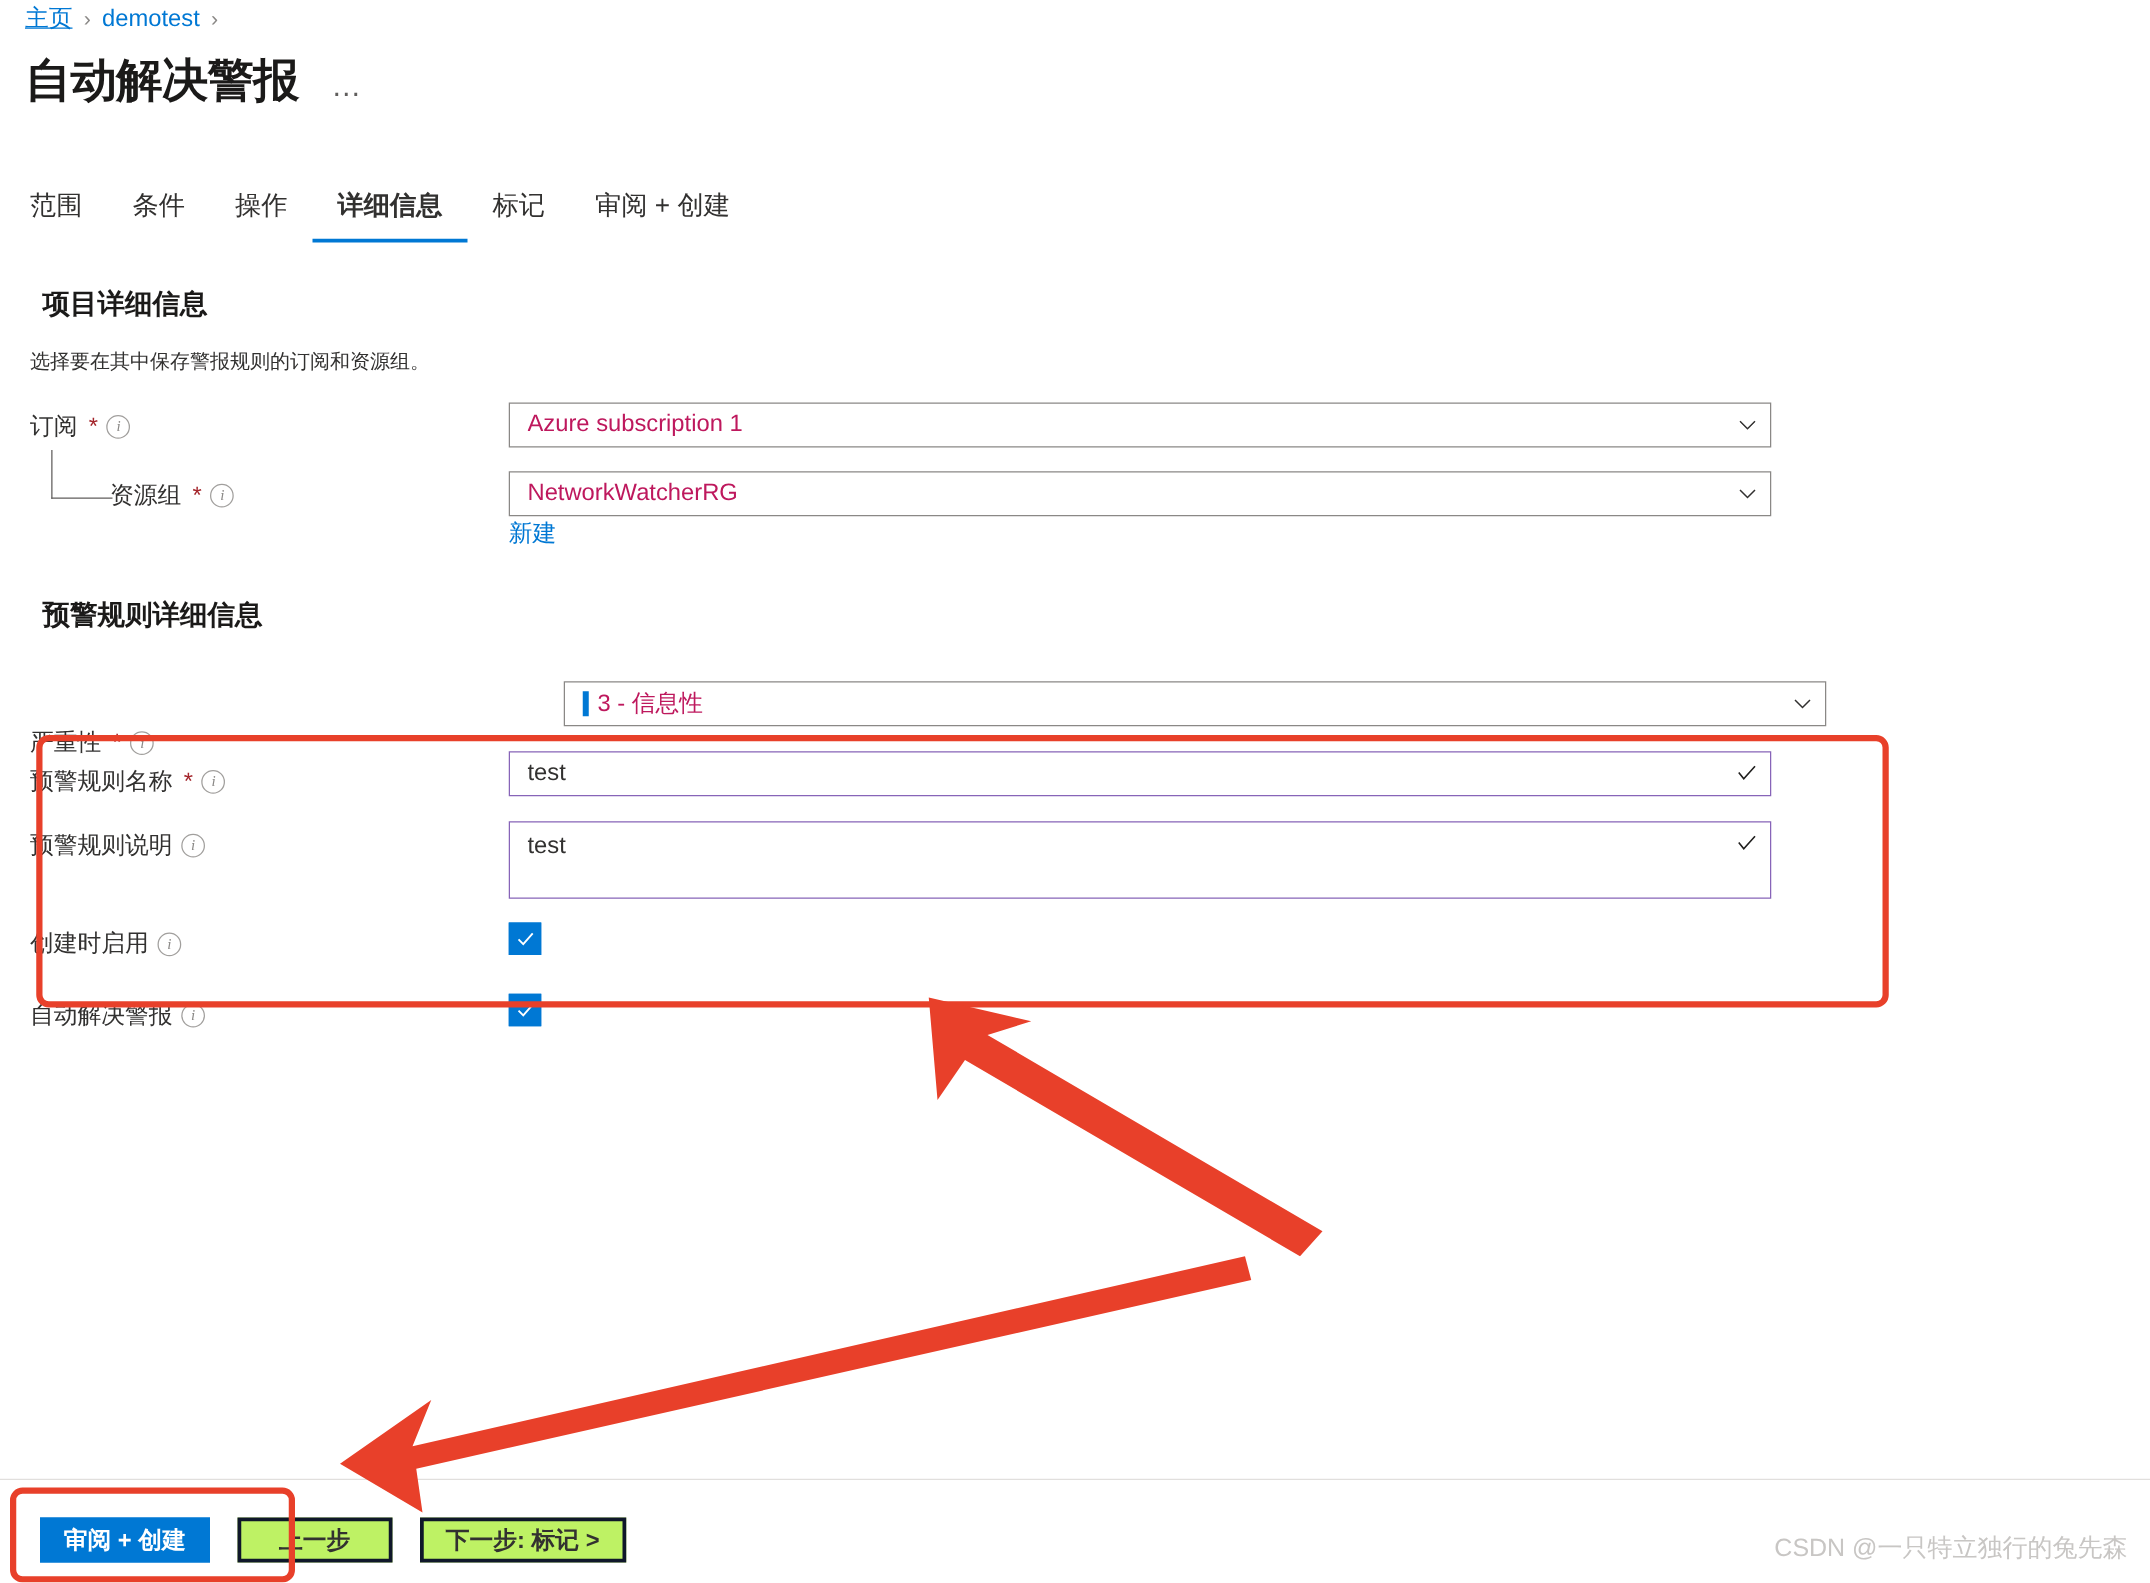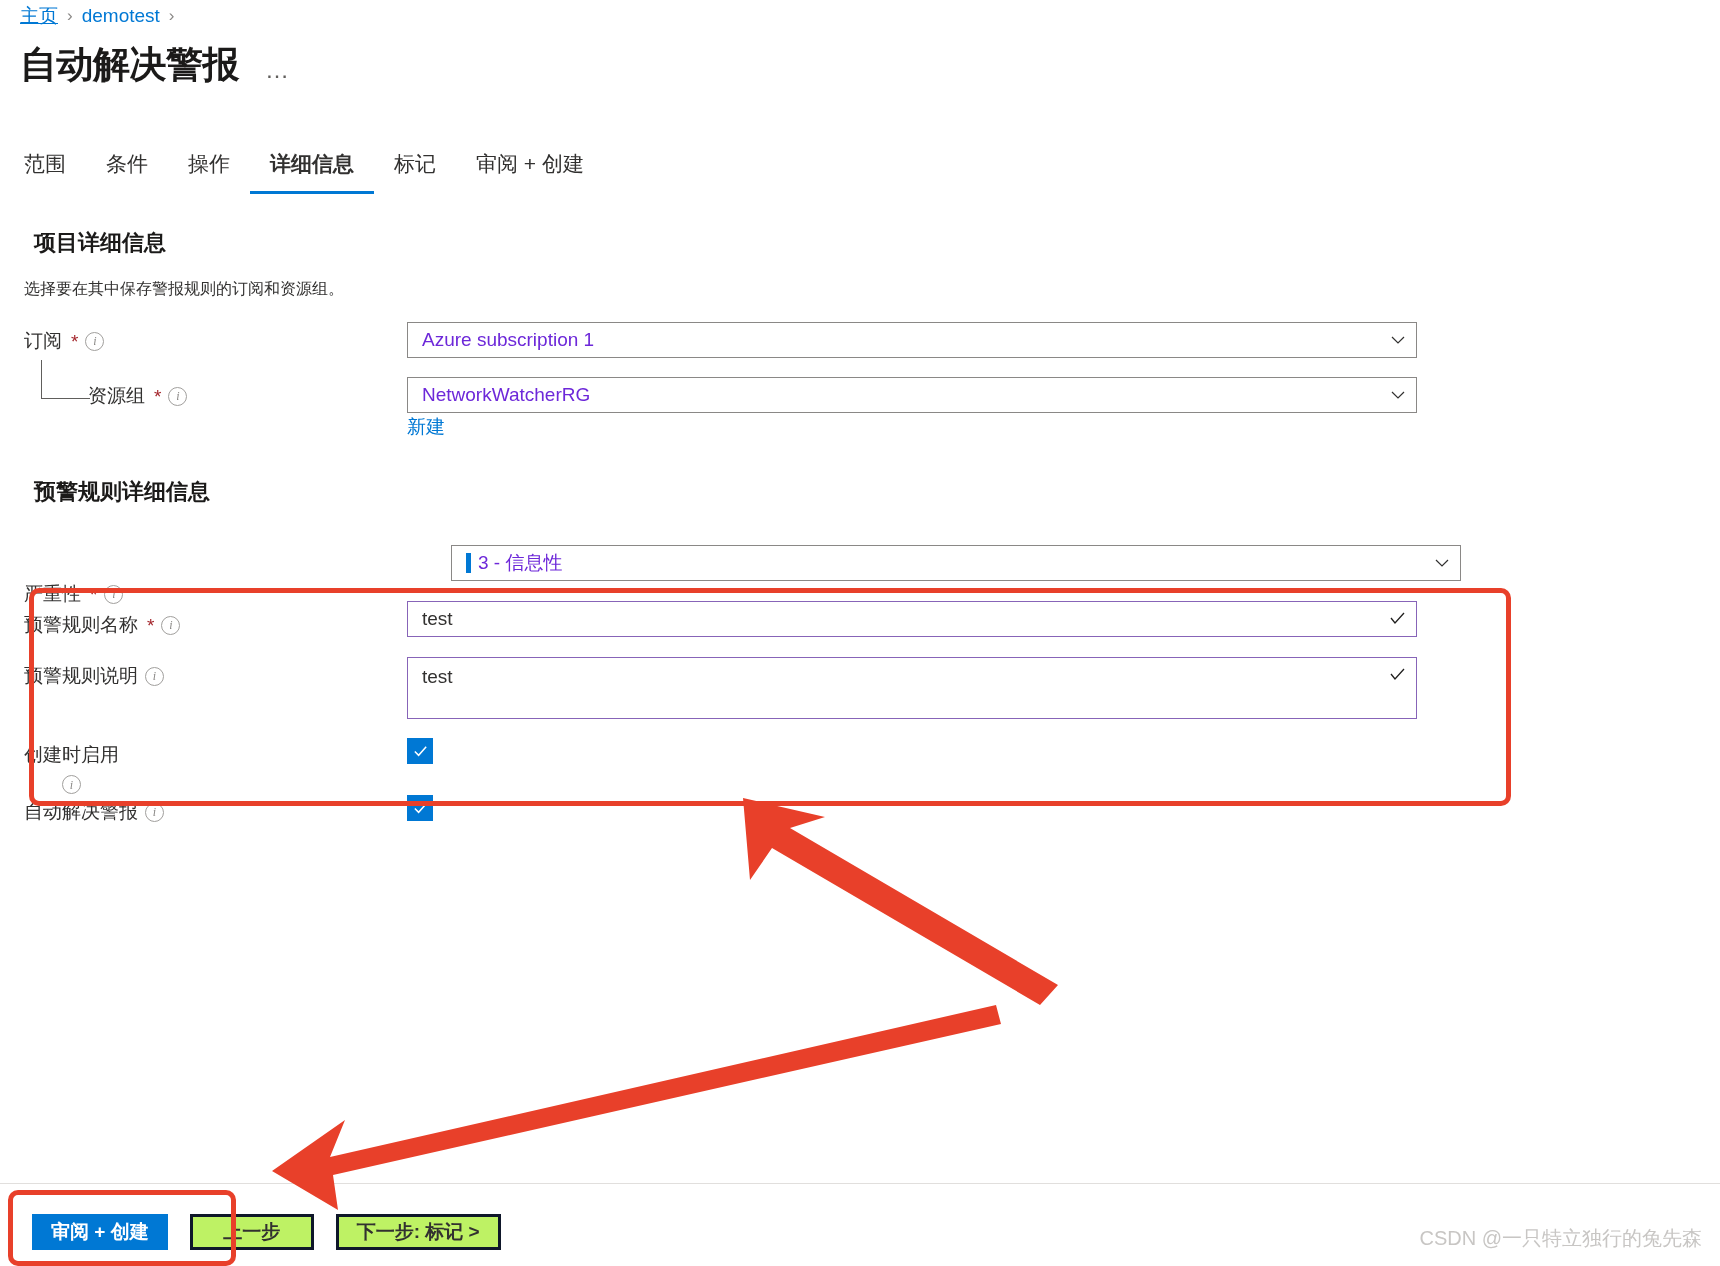--- a/index.html
+++ b/index.html
@@ -151,21 +151,21 @@
     box-sizing: border-box;
     background: #fff;
   }
   .dropdown {
     height: 36px;
     border: 1px solid #8a8886;
     display: flex;
     align-items: center;
     padding: 0 10px 0 14px;
     font-size: 19px;
-    color: #6d28d9;
+    color: #be185d;
     cursor: pointer;
   }
   .dropdown .dd-text {
     flex: 1;
     display: flex;
     align-items: center;
     gap: 7px;
     overflow: hidden;
     white-space: nowrap;
   }
@@ -386,21 +386,21 @@
   <span>预警规则说明</span>
   <span class="info-icon">i</span>
 </div>
 <div class="control textarea" style="top:657px;">
   <span class="tb-value">test</span>
   <svg class="check-mark" viewBox="0 0 18 18">
     <path d="M3 8 L7 13 L16 3" fill="none" stroke="currentColor" stroke-width="1.3"></path>
   </svg>
 </div>
 
-<div class="field-label" style="left:24px; top:742px;flex-direction:column;">
+<div class="field-label" style="left:24px; top:742px;">
   <span>创建时启用</span>
   <span class="info-icon">i</span>
 </div>
 <div class="cb" style="left:407px; top:738px;">
   <svg viewBox="0 0 18 18">
     <path d="M3 9 L7 13 L15 4" fill="none" stroke="currentColor" stroke-width="1.6"></path>
   </svg>
 </div>
 
 <div class="field-label" style="left:24px; top:799px;">

